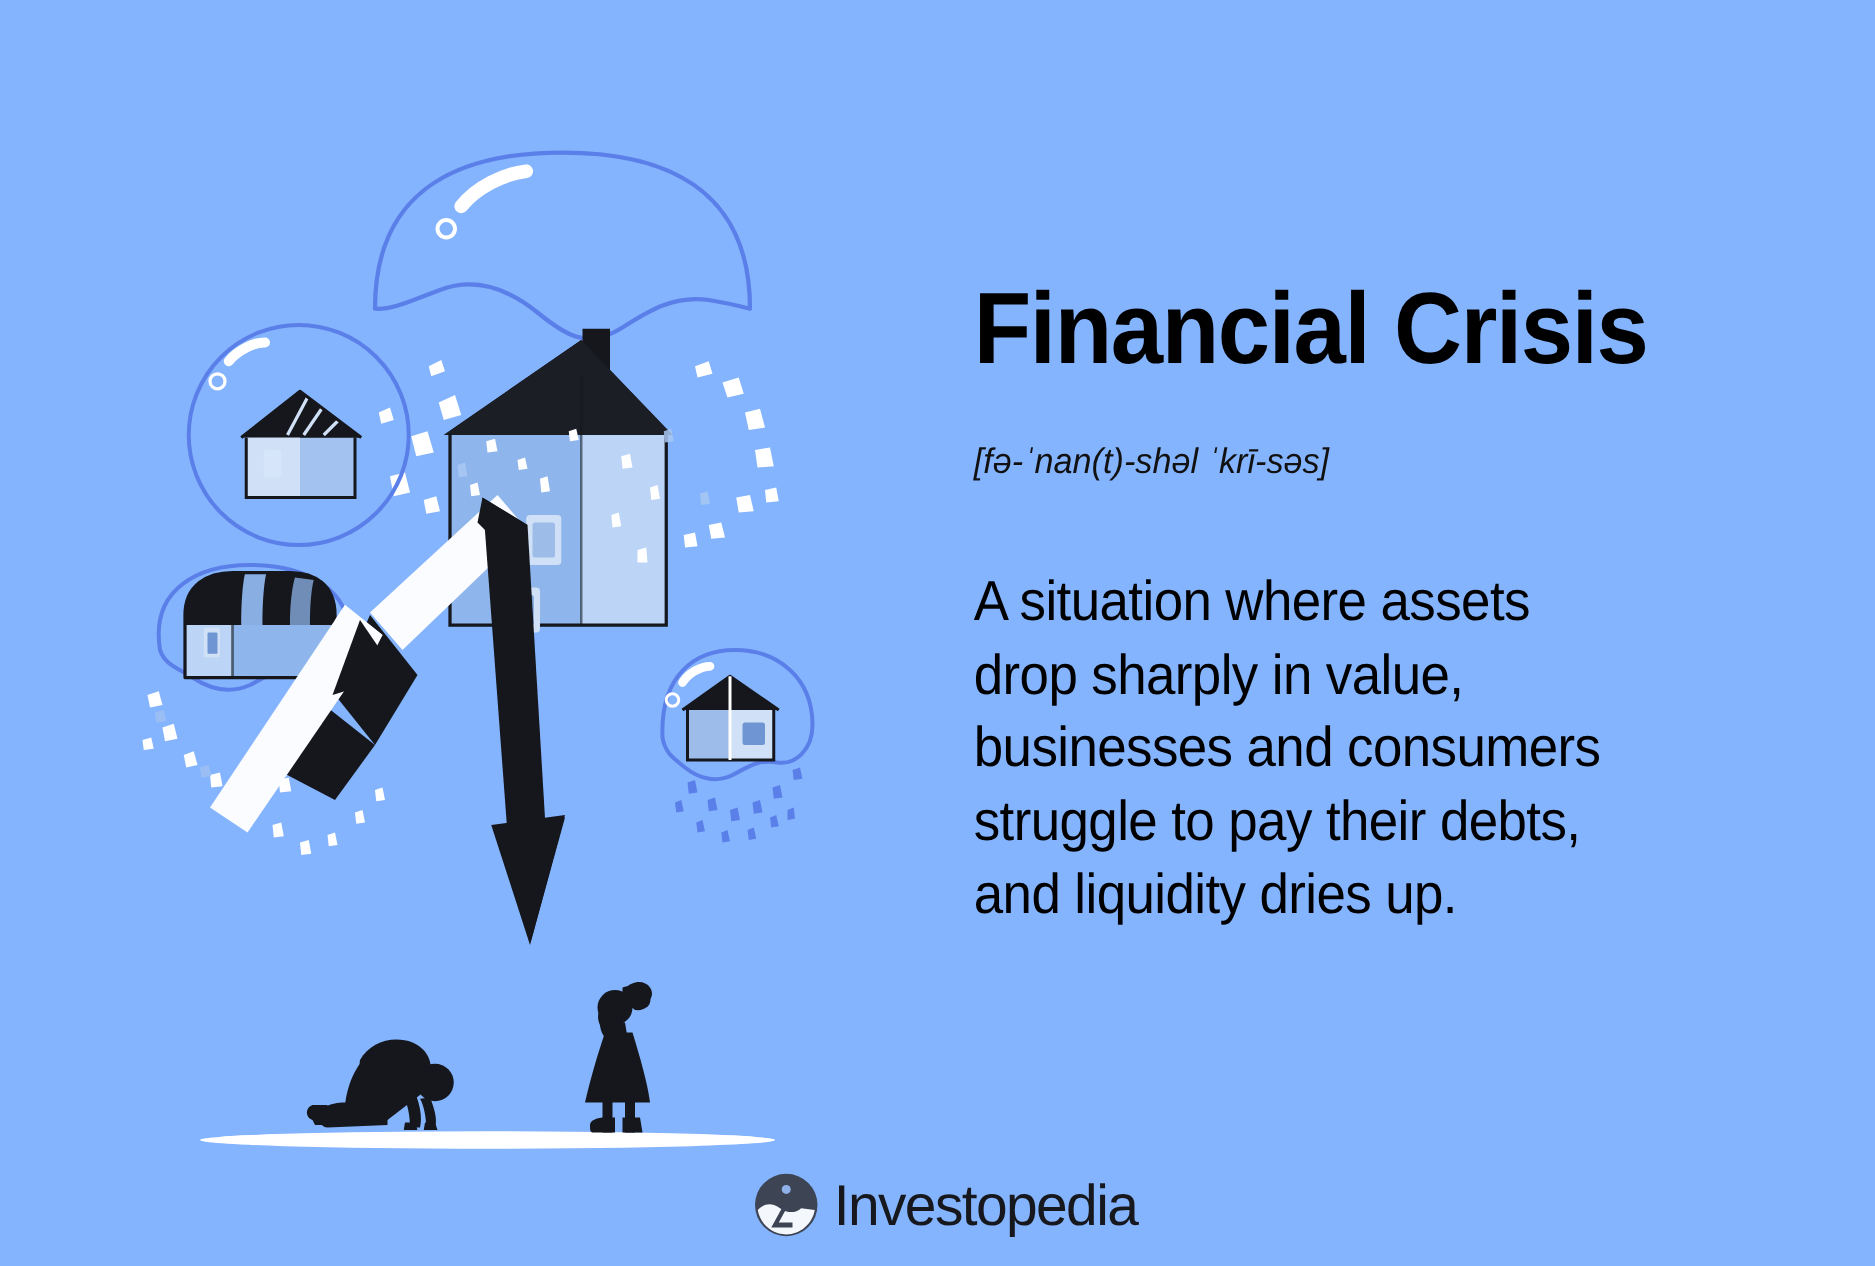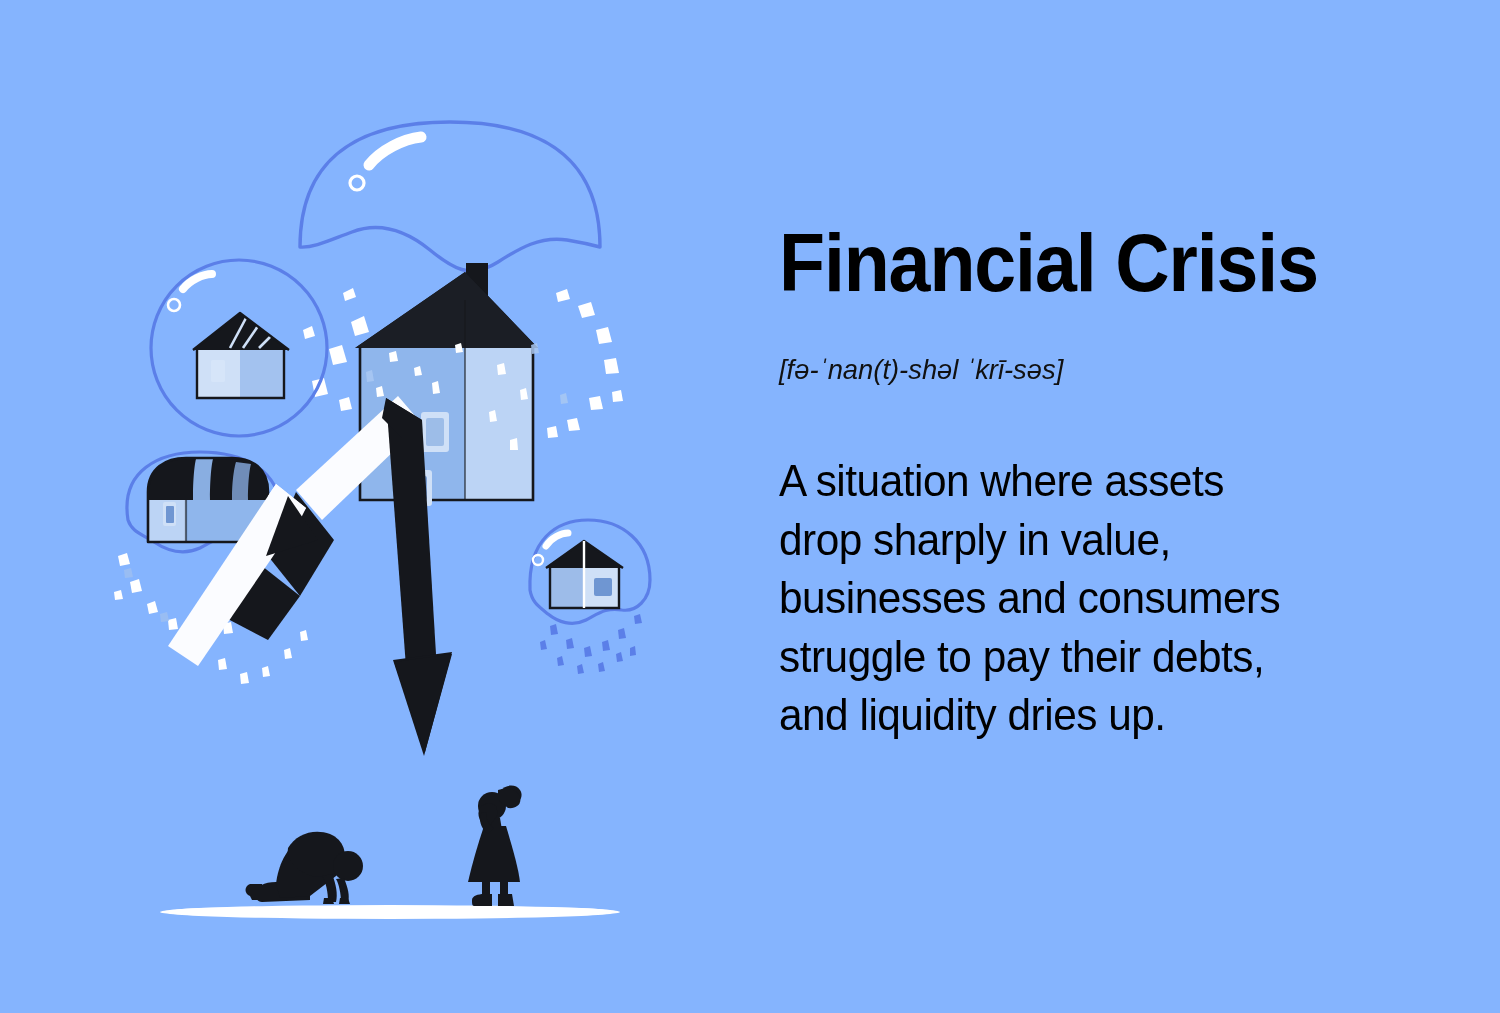--- a/index.html
+++ b/index.html
@@ -344,14 +344,32 @@
     <div id="pronunciation">[fə-ˈnan(t)-shəl ˈkrī-səs]</div>
     <div id="definition">
       <span class="ln">A situation where assets</span>
       <span class="ln">drop sharply in value,</span>
       <span class="ln">businesses and consumers</span>
       <span class="ln">struggle to pay their debts,</span>
       <span class="ln">and liquidity dries up.</span>
     </div>
   </div>
 
+  <div id="logo">
+    <svg id="logo-mark" viewBox="0 0 52 52">
+      <circle cx="26" cy="26" r="25" fill="#3d4453"></circle>
+      <circle cx="26" cy="13.5" r="3.6" fill="#8fb0e8"></circle>
+      <path d="M3.2,30 C9,24 15,24.5 21,28.5 C27,32.5 33,33 38,28.5 L48.8,30
+               C47,41 37.4,49.5 26,49.5 C14.6,49.5 5,41 3.2,30 Z" fill="#f4f7fc"></path>
+      <path d="M20,20.5 L33,20.5 L22.5,37.5 L34,37.5 L34,41.5 L17,41.5 L27.5,24.5 L20,24.5 Z" fill="#3d4453" opacity="0"></path>
+      <path d="M21.5,22 L34,22 L21.5,40 L34,40" fill="none" stroke="#3d4453" stroke-width="0"></path>
+      <path d="M19.5,21 L34.5,21 L34.5,25 L26,25 L34.5,25 L21,41 L19.5,41 Z" fill="#ffffff" opacity="0"></path>
+      <path d="M8,30.5 C13,26 19,26.5 24.5,30 L19,38 C15,35 11.5,34.5 7.5,36.5 Z" fill="#3d4453" opacity="0"></path>
+      <path d="M24.8,17.2 L29.6,17.2 L29.6,41.5 L24.8,41.5 Z" fill="#3d4453" opacity="0"></path>
+      <path d="M6.5,33.5 C12.5,28 19,28.5 25,32.5 C31,36.5 37.5,36.5 43.5,31.5
+               C41.6,42 34.6,49.5 26,49.5 C17,49.5 9.2,42.8 6.5,33.5 Z" fill="#3d4453" opacity="0"></path>
+      <path d="M15,23 L30,23 L30,27.5 L23.5,27.5 L30,27.5 L15,42 L15,37.5 L22,37.5 L15,37.5 Z" fill="#3d4453" opacity="0"></path>
+      <path d="M25,20 L31,20 L20,40 L31,40 L31,44 L14,44 L25,24 L18,24 L18,20 Z" fill="#3d4453"></path>
+    </svg>
+    <div id="logo-word">Investopedia</div>
+  </div>
 
 </div>
 
 </body></html>

